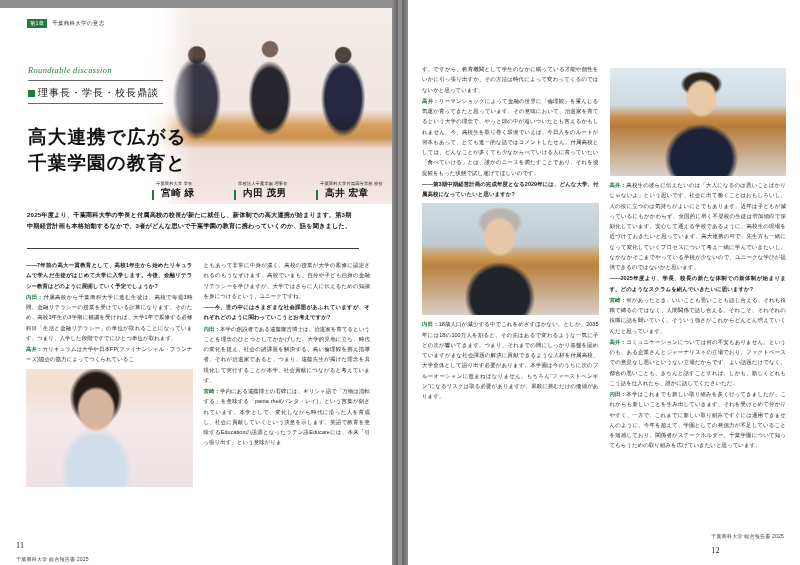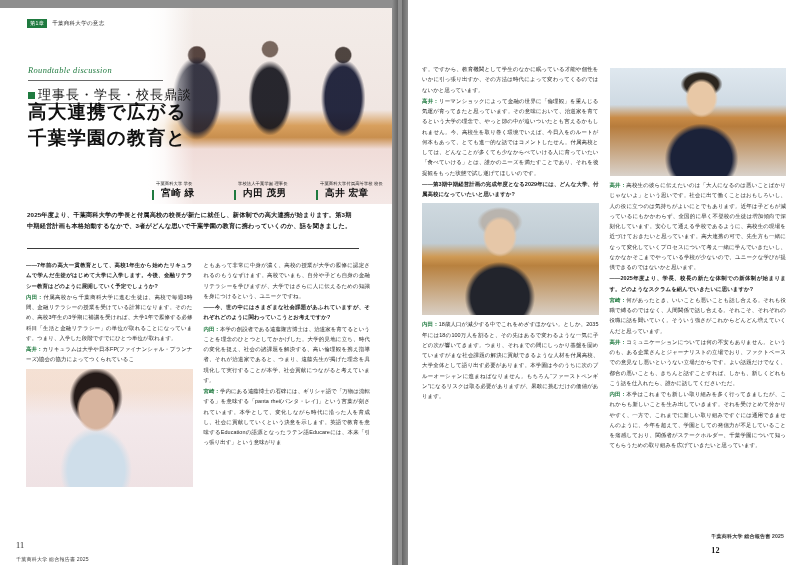--- a/index.html
+++ b/index.html
@@ -78,25 +78,25 @@
   .rule-thin {
     position: absolute; left: 28px; width: 135px; height: 1px;
     background: #6a6a6a; z-index: 4;
   }
   .rule-1 { top: 72px; }
   .rule-2 { top: 95px; }
   .sub-head {
     position: absolute; left: 28px; top: 78px; z-index: 4;
     display: flex; align-items: center; gap: 3px;
     font-family: "Liberation Serif", "DejaVu Serif", serif;
-    font-size: 13px; color: #1a1a1a; letter-spacing: 1px;
+    font-size: 10px; color: #1a1a1a; letter-spacing: 1px;
   }
   .sub-head .sq { width: 7px; height: 7px; background: #1f7a3f; display: inline-block; }
   .big-title {
-    position: absolute; left: 28px; top: 91px; z-index: 4;
+    position: absolute; left: 28px; top: 116px; z-index: 4;
     font-family: "Liberation Serif", "DejaVu Serif", serif;
     font-size: 18.5px; font-weight: 700; color: #111;
     line-height: 1.42; letter-spacing: 1.2px;
   }
   .big-title div { white-space: nowrap; }
 
   .namecards {
     position: absolute; left: 152px; bottom: 4px; right: 8px;
     display: flex; gap: 14px; z-index: 5;
   }
@@ -180,21 +180,21 @@
   .footer {
     position: absolute; bottom: 10px;
     display: flex; align-items: baseline; gap: 6px;
     font-size: 5.1px; color: #3a3a3a; letter-spacing: .15px; flex-direction: column;
   }
   .footer .pno {
     font-family: "Liberation Serif", "DejaVu Serif", serif;
     font-size: 8.2px; color: #1a1a1a;
   }
   .footer-left  { left: 16px; }
-  .footer-right { right: 16px; font-weight: bold; }
+  .footer-right { right: 16px; }
 </style>
 </head>
 <body>
 
 <div class="spread">
 
   <div class="page page-left">
 
     <div class="hero">
       <div class="hero-photo"></div>

